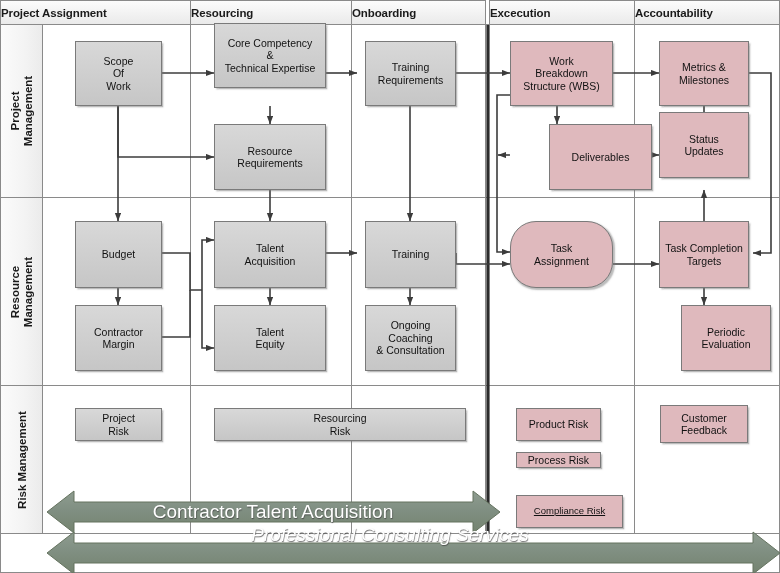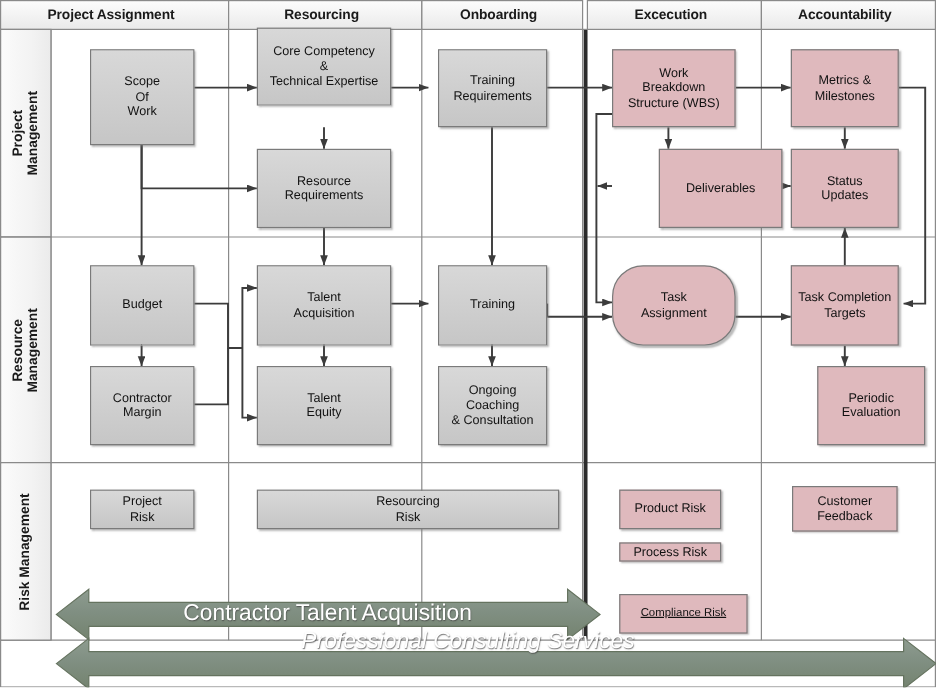--- a/index.html
+++ b/index.html
@@ -4,21 +4,21 @@
 <style>
   html,body{margin:0;padding:0;background:#ffffff;}
   body{font-family:"Liberation Sans",sans-serif;}
   #stage{position:relative;width:780px;height:573px;overflow:hidden;background:#fff;}
   #svgroot{position:absolute;left:0;top:0;width:780px;height:573px;}
 
   .colhdr{
     position:absolute;box-sizing:border-box;
     background:linear-gradient(to bottom,#fcfcfc 0%,#f2f2f2 55%,#eaeaea 100%);
     border:1px solid #8a8a8a;
-    display:flex;align-items:center;justify-content:center;
+    display:flex;align-items:center;justify-content:flex-start;
     padding-right:6px;
     font-size:11.5px;font-weight:bold;color:#1a1a1a;
     letter-spacing:-0.1px;
   }
   .rowhdr{
     position:absolute;box-sizing:border-box;
     background:linear-gradient(to right,#fbfbfb 0%,#f3f3f3 60%,#ebebeb 100%);
     border:1px solid #8a8a8a;
   }
   .rowhdr span{
@@ -171,21 +171,21 @@
   <div class="rowhdr" style="left:0px;top:24px;width:43px;height:174px;">
     <span><b>Project</b><br><b>Management</b></span>
   </div>
   <div class="rowhdr" style="left:0px;top:197px;width:43px;height:189px;">
     <span><b>Resource</b><br><b>Management</b></span>
   </div>
   <div class="rowhdr" style="left:0px;top:385px;width:43px;height:149px;">
     <span>Risk Management</span>
   </div>
 
-  <div class="node grey" style="left:75px;top:41px;width:87px;height:80px;">
+  <div class="node grey" style="left:75px;top:41px;width:87px;height:65px;">
     <span style="white-space:pre-line">Scope
 Of
 Work</span>
   </div>
   <div class="node grey" style="left:214px;top:23px;width:112px;height:65px;">
     <span style="white-space:pre-line">Core Competency
 &amp;
 Technical Expertise</span>
   </div>
   <div class="node grey" style="left:214px;top:124px;width:112px;height:66px;">
@@ -201,21 +201,21 @@
 Breakdown
 Structure (WBS)</span>
   </div>
   <div class="node pink" style="left:510px;top:124px;width:103px;height:66px;margin-left:39px;">
     <span style="white-space:pre-line">Deliverables</span>
   </div>
   <div class="node pink" style="left:659px;top:41px;width:90px;height:65px;">
     <span style="white-space:pre-line">Metrics &amp;
 Milestones</span>
   </div>
-  <div class="node pink" style="left:659px;top:124px;width:90px;height:66px;">
+  <div class="node pink" style="left:659px;top:112px;width:90px;height:66px;">
     <span style="white-space:pre-line">Status
 Updates</span>
   </div>
 
   <div class="node grey" style="left:75px;top:221px;width:87px;height:67px;">
     <span style="white-space:pre-line">Budget</span>
   </div>
   <div class="node grey" style="left:75px;top:305px;width:87px;height:66px;">
     <span style="white-space:pre-line">Contractor
 Margin</span>

